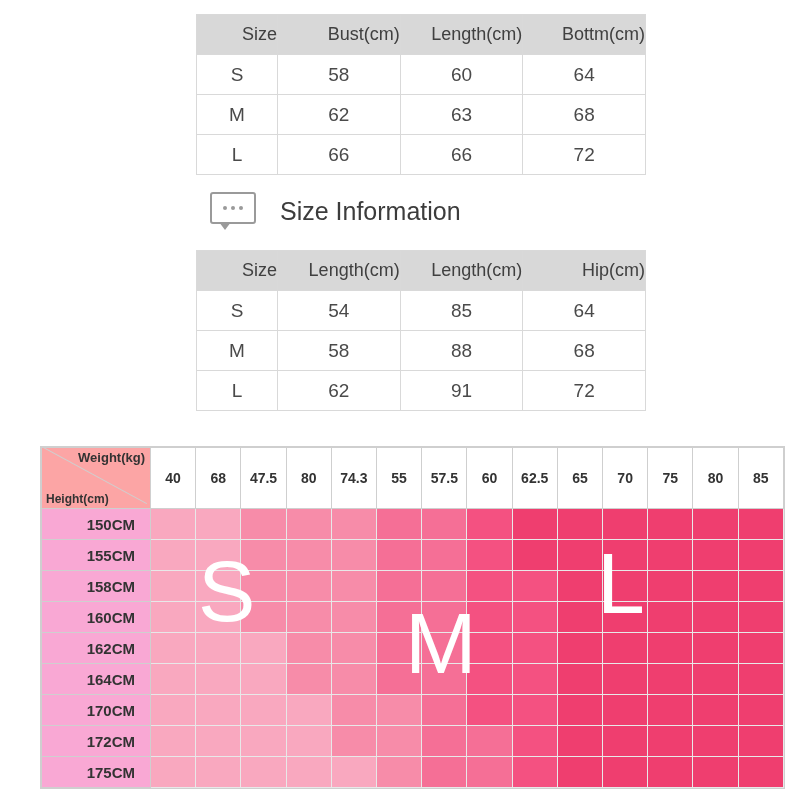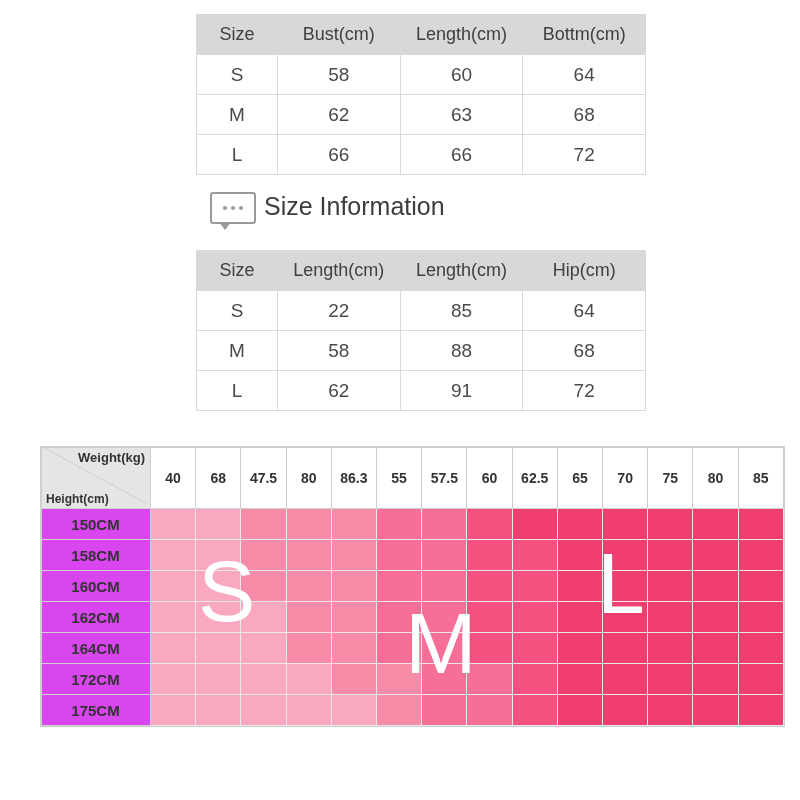--- a/index.html
+++ b/index.html
@@ -25,20 +25,21 @@
     height: 39px;
     text-align: center;
     font-size: 19px;
     color: #4a4a4a;
     padding: 0;
   }
   table.size-table tr.head td {
     background: #d8d8d8;
     color: #404040;
     font-size: 18px;
+    text-align: right;
   }
   table.size-table td.col-size {
     width: 80px;
   }
 
   .table1 {
     position: absolute;
     left: 196px;
     top: 14px;
   }
@@ -47,22 +48,22 @@
     left: 196px;
     top: 250px;
   }
 
   
   .size-info {
     position: absolute;
     left: 210px;
     top: 192px;
     display: flex;
-    align-items: flex-start;
-    gap: 8px;
+    align-items: center;
+    gap: 24px;
   }
   .bubble-icon {
     width: 46px;
     height: 38px;
     position: relative;
   }
   .bubble-icon .box {
     width: 46px;
     height: 32px;
     border: 2px solid #9a9a9a;
@@ -112,33 +113,34 @@
     border: 1px solid #e8e8e8;
     padding: 0;
     height: 30px;
     text-align: center;
     font-size: 14px;
     font-weight: bold;
     color: #333;
   }
   table.grid td.corner {
     width: 108px;
-    background: #e5e5e5;
+    background: #fca5a5;
     position: relative;
     height: 60px;
     border: 1px solid #cfcfcf;
   }
   table.grid td.wt-head {
     background: #ffffff;
     height: 60px;
     border: 1px solid #cfcfcf;
   }
   table.grid td.ht-head {
-    background: #d946ef;
-    padding-right: 1px;
+    background: #f9a8d4;
+    text-align: right;
+    padding-right: 15px;
     font-size: 15px;
     border: 1px solid #cfcfcf;
   }
   .corner-inner {
     position: absolute;
     inset: 0;
     overflow: hidden;
   }
   .corner-inner .diag {
     position: absolute;
@@ -228,21 +230,21 @@
   <table class="size-table">
     <tbody id="tbl1-body">
         <tr class="head">
           <td class="col-size">Size</td>
           <td>Length(cm)</td>
           <td>Length(cm)</td>
           <td>Hip(cm)</td>
         </tr>
         <tr>
           <td class="col-size">S</td>
-          <td>22</td>
+          <td>54</td>
           <td>85</td>
           <td>64</td>
         </tr>
         <tr>
           <td class="col-size">M</td>
           <td>58</td>
           <td>88</td>
           <td>68</td>
         </tr>
         <tr>
@@ -263,21 +265,21 @@
             <span class="corner-inner">
               <span class="diag"></span>
               <span class="w-lab">Weight(kg)</span>
               <span class="h-lab">Height(cm)</span>
             </span>
           </td>
           <td class="wt-head">40</td>
           <td class="wt-head">68</td>
           <td class="wt-head">47.5</td>
           <td class="wt-head">80</td>
-          <td class="wt-head">86.3</td>
+          <td class="wt-head">74.3</td>
           <td class="wt-head">55</td>
           <td class="wt-head">57.5</td>
           <td class="wt-head">60</td>
           <td class="wt-head">62.5</td>
           <td class="wt-head">65</td>
           <td class="wt-head">70</td>
           <td class="wt-head">75</td>
           <td class="wt-head">80</td>
           <td class="wt-head">85</td>
         </tr>
@@ -292,20 +294,37 @@
           <td class="cell" style="background: rgb(245, 111, 150);"></td>
           <td class="cell" style="background: rgb(244, 81, 129);"></td>
           <td class="cell" style="background: rgb(239, 62, 111);"></td>
           <td class="cell" style="background: rgb(239, 62, 111);"></td>
           <td class="cell" style="background: rgb(239, 62, 111);"></td>
           <td class="cell" style="background: rgb(239, 62, 111);"></td>
           <td class="cell" style="background: rgb(239, 62, 111);"></td>
           <td class="cell" style="background: rgb(239, 62, 111);"></td>
         </tr>
         <tr>
+          <td class="ht-head">155CM</td>
+          <td class="cell" style="background: rgb(249, 168, 191);"></td>
+          <td class="cell" style="background: rgb(249, 168, 191);"></td>
+          <td class="cell" style="background: rgb(247, 140, 169);"></td>
+          <td class="cell" style="background: rgb(247, 140, 169);"></td>
+          <td class="cell" style="background: rgb(247, 140, 169);"></td>
+          <td class="cell" style="background: rgb(245, 111, 150);"></td>
+          <td class="cell" style="background: rgb(245, 111, 150);"></td>
+          <td class="cell" style="background: rgb(244, 81, 129);"></td>
+          <td class="cell" style="background: rgb(239, 62, 111);"></td>
+          <td class="cell" style="background: rgb(239, 62, 111);"></td>
+          <td class="cell" style="background: rgb(239, 62, 111);"></td>
+          <td class="cell" style="background: rgb(239, 62, 111);"></td>
+          <td class="cell" style="background: rgb(239, 62, 111);"></td>
+          <td class="cell" style="background: rgb(239, 62, 111);"></td>
+        </tr>
+        <tr>
           <td class="ht-head">158CM</td>
           <td class="cell" style="background: rgb(249, 168, 191);"></td>
           <td class="cell" style="background: rgb(249, 168, 191);"></td>
           <td class="cell" style="background: rgb(247, 140, 169);"></td>
           <td class="cell" style="background: rgb(247, 140, 169);"></td>
           <td class="cell" style="background: rgb(247, 140, 169);"></td>
           <td class="cell" style="background: rgb(245, 111, 150);"></td>
           <td class="cell" style="background: rgb(245, 111, 150);"></td>
           <td class="cell" style="background: rgb(244, 81, 129);"></td>
           <td class="cell" style="background: rgb(244, 81, 129);"></td>
@@ -350,20 +369,37 @@
           <td class="cell" style="background: rgb(239, 62, 111);"></td>
         </tr>
         <tr>
           <td class="ht-head">164CM</td>
           <td class="cell" style="background: rgb(249, 168, 191);"></td>
           <td class="cell" style="background: rgb(249, 168, 191);"></td>
           <td class="cell" style="background: rgb(249, 168, 191);"></td>
           <td class="cell" style="background: rgb(247, 140, 169);"></td>
           <td class="cell" style="background: rgb(247, 140, 169);"></td>
           <td class="cell" style="background: rgb(245, 111, 150);"></td>
+          <td class="cell" style="background: rgb(245, 111, 150);"></td>
+          <td class="cell" style="background: rgb(244, 81, 129);"></td>
+          <td class="cell" style="background: rgb(244, 81, 129);"></td>
+          <td class="cell" style="background: rgb(239, 62, 111);"></td>
+          <td class="cell" style="background: rgb(239, 62, 111);"></td>
+          <td class="cell" style="background: rgb(239, 62, 111);"></td>
+          <td class="cell" style="background: rgb(239, 62, 111);"></td>
+          <td class="cell" style="background: rgb(239, 62, 111);"></td>
+        </tr>
+        <tr>
+          <td class="ht-head">170CM</td>
+          <td class="cell" style="background: rgb(249, 168, 191);"></td>
+          <td class="cell" style="background: rgb(249, 168, 191);"></td>
+          <td class="cell" style="background: rgb(249, 168, 191);"></td>
+          <td class="cell" style="background: rgb(249, 168, 191);"></td>
+          <td class="cell" style="background: rgb(247, 140, 169);"></td>
+          <td class="cell" style="background: rgb(247, 140, 169);"></td>
           <td class="cell" style="background: rgb(245, 111, 150);"></td>
           <td class="cell" style="background: rgb(244, 81, 129);"></td>
           <td class="cell" style="background: rgb(244, 81, 129);"></td>
           <td class="cell" style="background: rgb(239, 62, 111);"></td>
           <td class="cell" style="background: rgb(239, 62, 111);"></td>
           <td class="cell" style="background: rgb(239, 62, 111);"></td>
           <td class="cell" style="background: rgb(239, 62, 111);"></td>
           <td class="cell" style="background: rgb(239, 62, 111);"></td>
         </tr>
         <tr>

